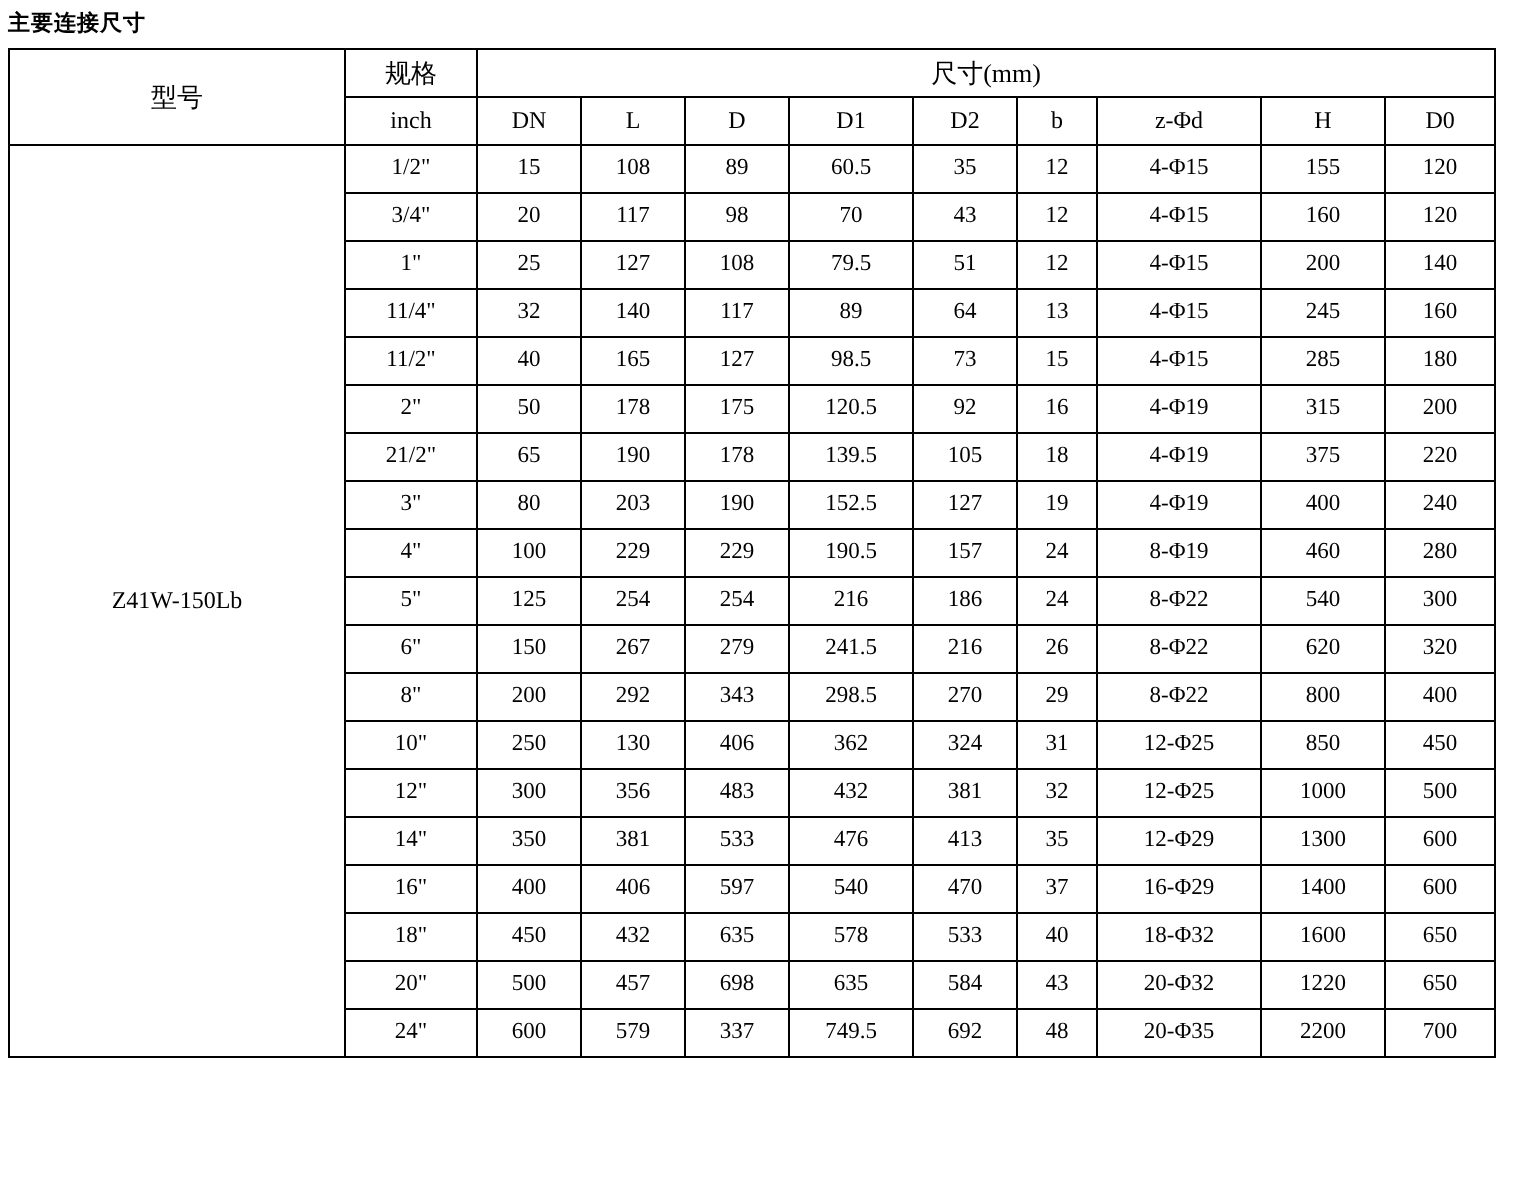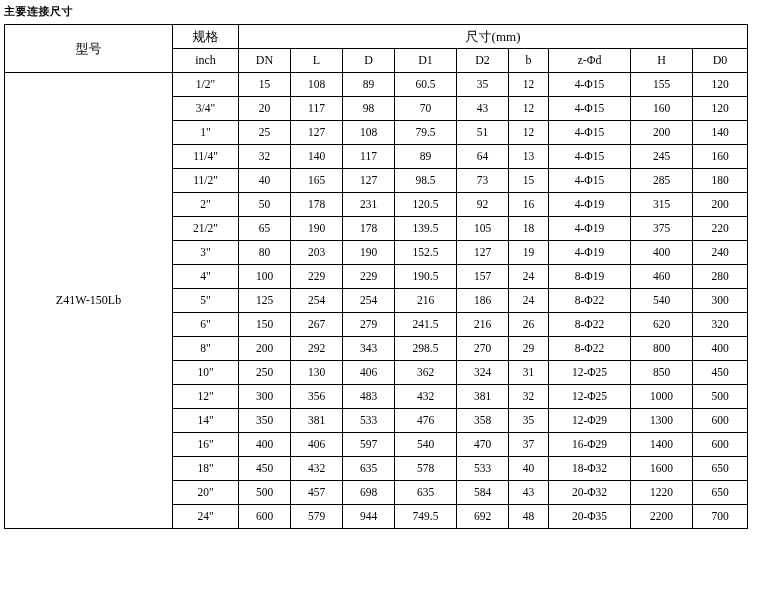--- a/index.html
+++ b/index.html
@@ -186,21 +186,21 @@
           <td class="num">73</td>
           <td class="num">15</td>
           <td class="num">4-Φ15</td>
           <td class="num">285</td>
           <td class="num">180</td>
         </tr>
         <tr>
           <td class="inch-cell">2"</td>
           <td class="num">50</td>
           <td class="num">178</td>
-          <td class="num">231</td>
+          <td class="num">175</td>
           <td class="num">120.5</td>
           <td class="num">92</td>
           <td class="num">16</td>
           <td class="num">4-Φ19</td>
           <td class="num">315</td>
           <td class="num">200</td>
         </tr>
         <tr>
           <td class="inch-cell">21/2"</td>
           <td class="num">65</td>
@@ -296,21 +296,21 @@
           <td class="num">12-Φ25</td>
           <td class="num">1000</td>
           <td class="num">500</td>
         </tr>
         <tr>
           <td class="inch-cell">14"</td>
           <td class="num">350</td>
           <td class="num">381</td>
           <td class="num">533</td>
           <td class="num">476</td>
-          <td class="num">358</td>
+          <td class="num">413</td>
           <td class="num">35</td>
           <td class="num">12-Φ29</td>
           <td class="num">1300</td>
           <td class="num">600</td>
         </tr>
         <tr>
           <td class="inch-cell">16"</td>
           <td class="num">400</td>
           <td class="num">406</td>
           <td class="num">597</td>
@@ -342,21 +342,21 @@
           <td class="num">584</td>
           <td class="num">43</td>
           <td class="num">20-Φ32</td>
           <td class="num">1220</td>
           <td class="num">650</td>
         </tr>
         <tr>
           <td class="inch-cell">24"</td>
           <td class="num">600</td>
           <td class="num">579</td>
-          <td class="num">944</td>
+          <td class="num">337</td>
           <td class="num">749.5</td>
           <td class="num">692</td>
           <td class="num">48</td>
           <td class="num">20-Φ35</td>
           <td class="num">2200</td>
           <td class="num">700</td>
         </tr>
       </tbody>
   </table>
 

